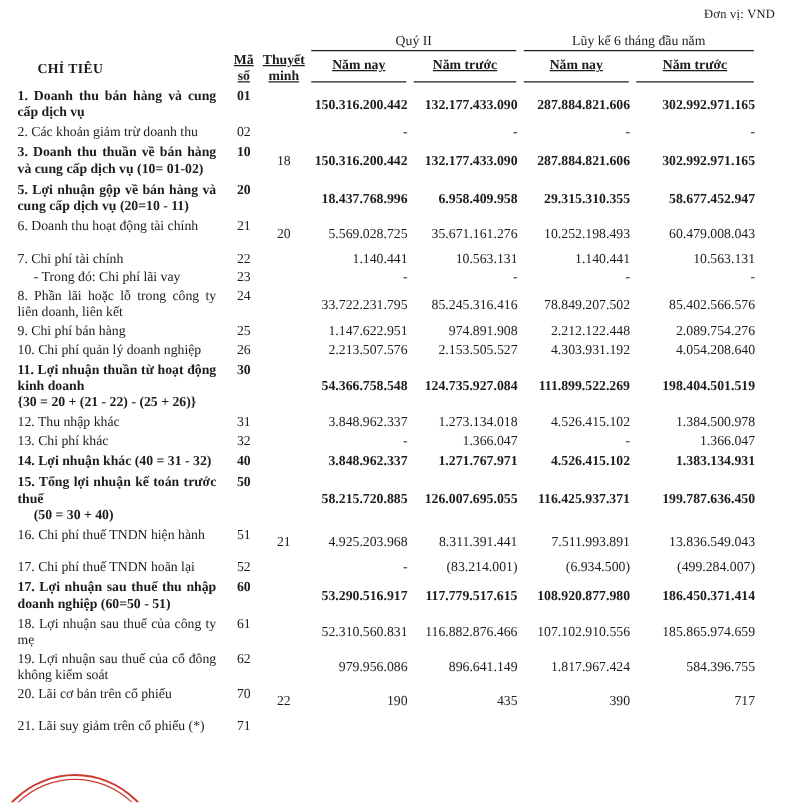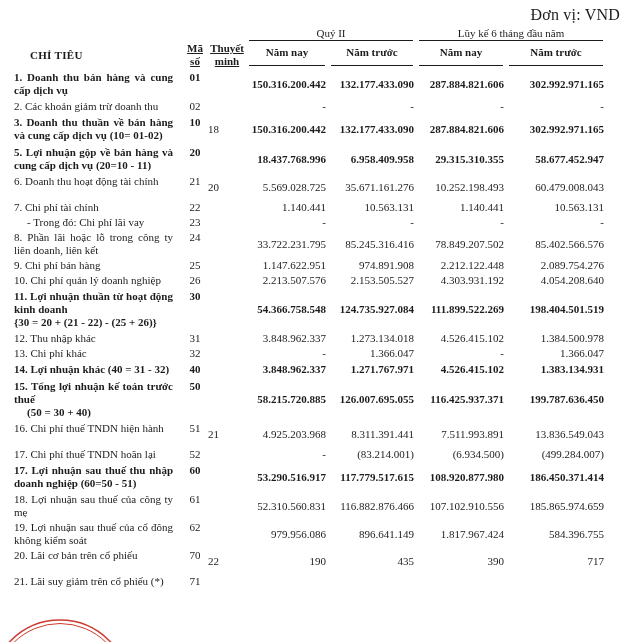--- a/index.html
+++ b/index.html
@@ -7,21 +7,21 @@
     width: 640px; height: 642px;
     background: #ffffff;
     overflow: hidden;
     font-family: "Liberation Serif", serif;
     color: #1c1c1c;
     position: relative;
   }
   .unit-label {
     position: absolute;
     top: 6px; right: 20px;
-    font-size: 16px;
+    font-size: 10px;
     letter-spacing: .2px;
   }
   table.fin {
     border-collapse: collapse;
     table-layout: fixed;
     width: 592px;
     margin: 27px 0 0 14px;
   }
   col.c-label { width: 168px; }
   col.c-code  { width: 26px; }
@@ -46,20 +46,21 @@
     padding-bottom: 1px;
     margin: 0 3px;
   }
   .sub-row th { vertical-align: middle; }
   .colhead {
     font-weight: bold;
     font-size: 11px;
     border-bottom: 1.5px solid #1c1c1c;
     padding: 2px 0 7px;
     margin: 0 3px;
+    text-decoration: underline;
   }
   .criteria-h {
     font-weight: bold;
     font-size: 11px;
     text-align: left;
     padding-left: 16px;
     letter-spacing: .3px;
   }
   .code-h, .note-h {
     font-weight: bold;
@@ -70,21 +71,21 @@
   }
 
   td.label {
     text-align: justify;
     padding-right: 9px;
     line-height: 13px;
   }
   td.label .l2 { display: block; }
   .ind { padding-left: 13px; }
   td.code { text-align: center; }
-  td.note { text-align: left; vertical-align: middle; }
+  td.note { text-align: center; vertical-align: middle; }
   td.num  {
     text-align: right;
     vertical-align: middle;
     line-height: 13px;
     padding-right: 2px;
   }
   tr.bold td.label, tr.bold td.num, tr.bold td.code { font-weight: bold; }
   tr.italic td.label { }
   tr.has-note { height: 26px; }
   tr.bold td { padding-top: 2px; padding-bottom: 2px; }

